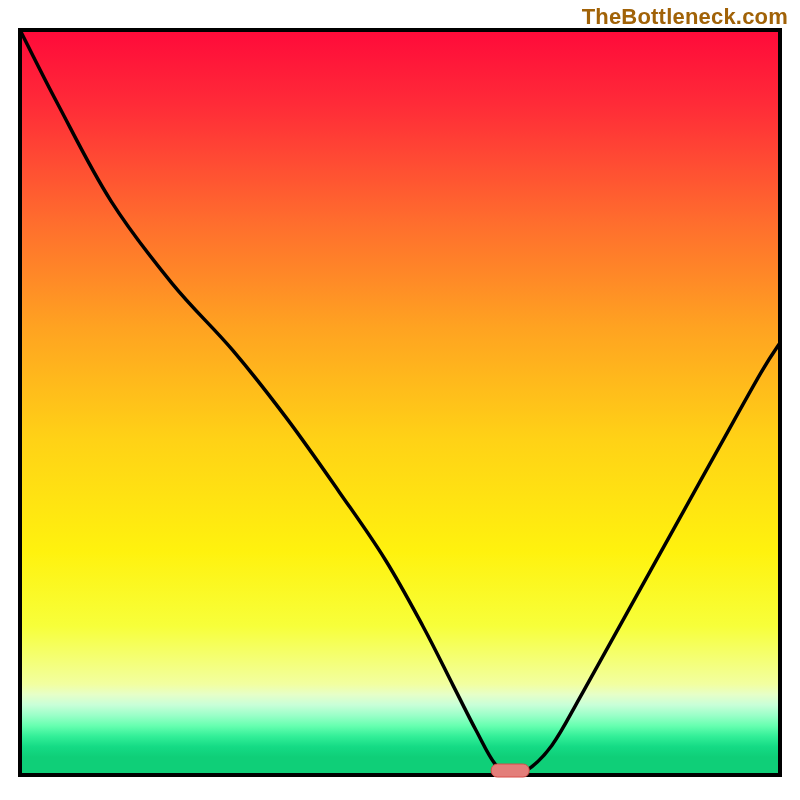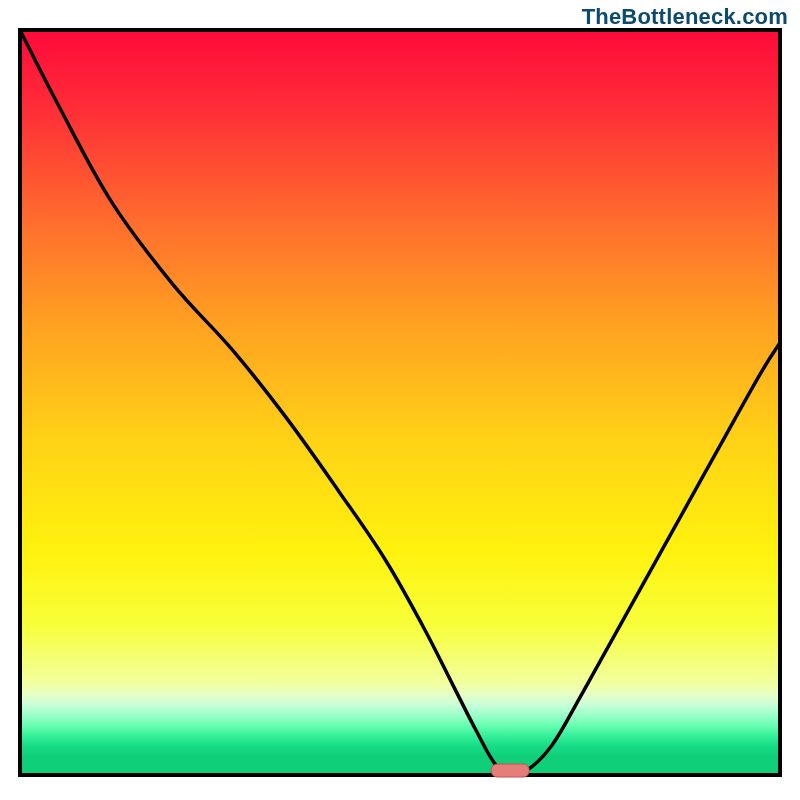--- a/index.html
+++ b/index.html
@@ -12,21 +12,21 @@
   }
   .container {
     position: relative;
     width: 800px;
     height: 800px;
   }
   .watermark {
     position: absolute;
     top: 4px;
     right: 12px;
-    color: #0c4a6e;
+    color: #a16207;
     font-size: 22px;
     font-weight: 600;
     letter-spacing: 0.2px;
   }
   svg.plot {
     position: absolute;
     top: 0;
     left: 0;
     width: 800px;
     height: 800px;

